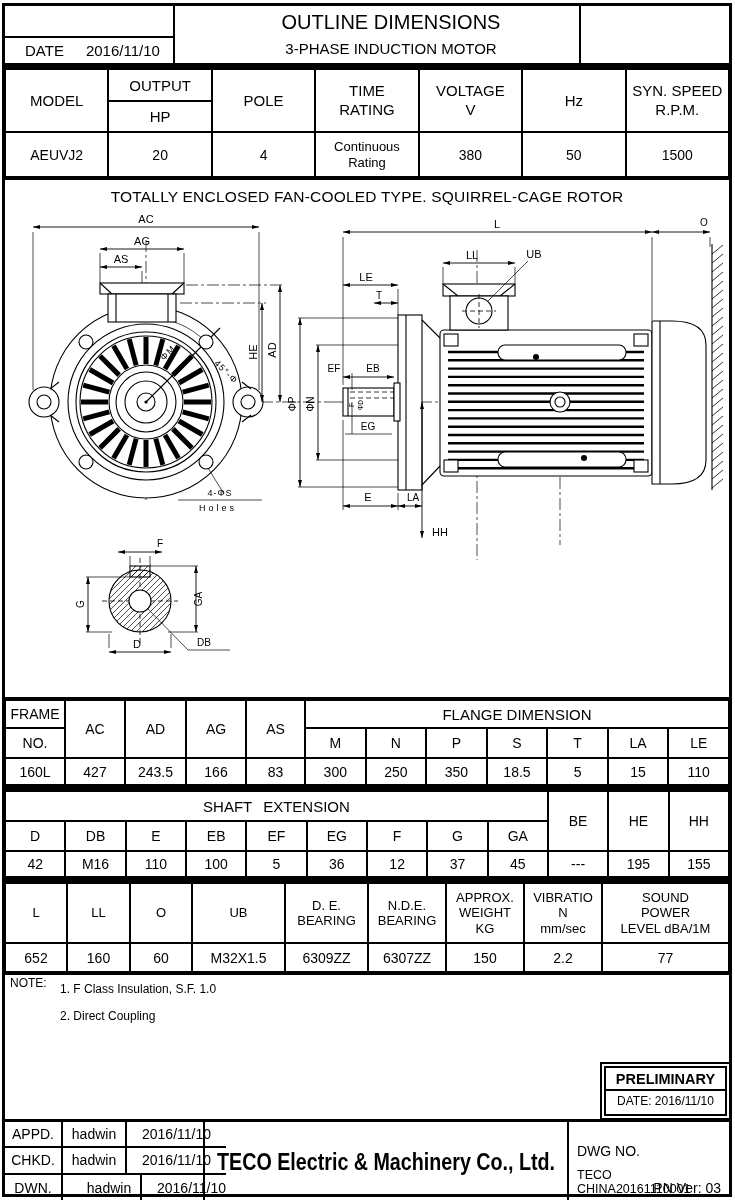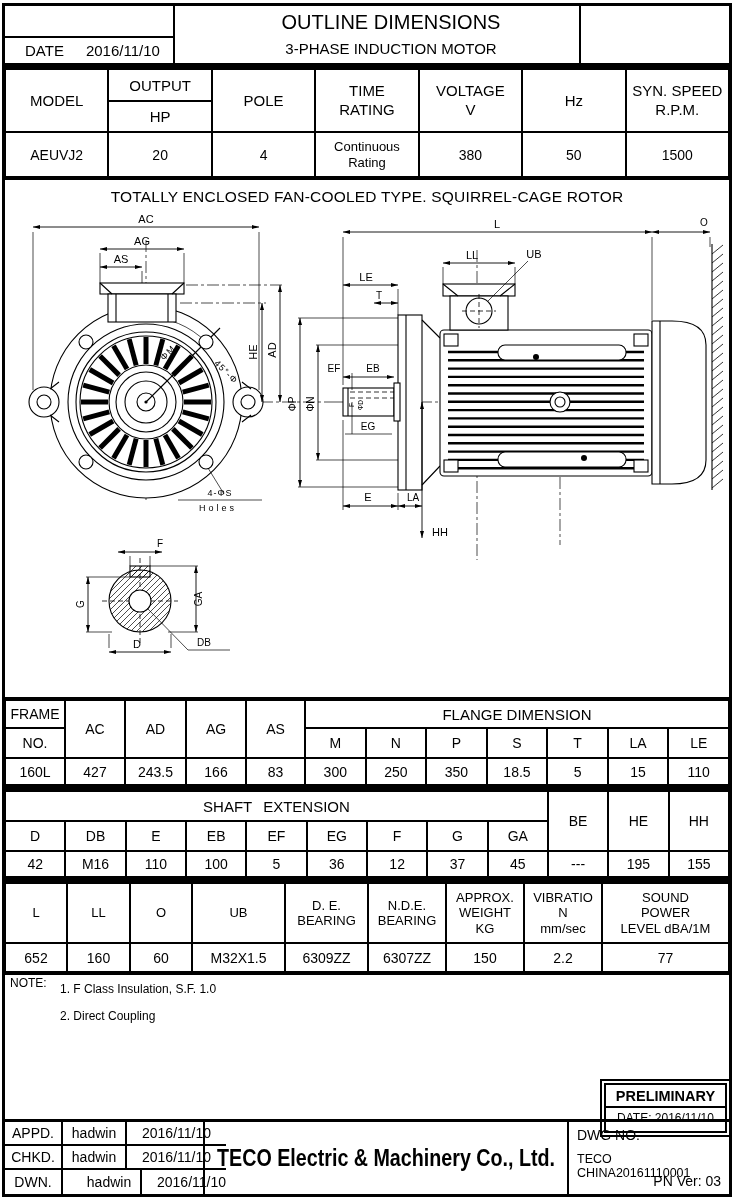--- a/index.html
+++ b/index.html
@@ -32,40 +32,40 @@
 
   .banner{left:2px;top:180px;width:730px;height:33px;display:flex;
           align-items:center;justify-content:center;font-size:15.5px;letter-spacing:.2px;}
 
   
   .note{left:2px;top:976px;width:620px;display:flex;font-size:12px;}
   .note .nl{width:50px;padding-left:8px;}
   .note .ln{line-height:27px;}
 
   
-  .prelim{left:600px;top:1062px;width:131px;height:58px;border:2px solid #000;padding:2px;margin-top:17px;}
+  .prelim{left:600px;top:1062px;width:131px;height:58px;border:2px solid #000;padding:2px;}
   .prelim .in{border:2px solid #000;height:100%;box-sizing:border-box;}
   .prelim .pt{font-weight:bold;font-size:14.5px;text-align:center;padding:3px 0 2px;
               border-bottom:2px solid #000;}
   .prelim .pd{font-size:12px;padding:3px 2px 0;text-align:center;}
 
   
   .foot{left:2px;top:1119px;width:730px;height:78px;border:3px solid #000;
         display:grid;grid-template-columns:200px 364px 1fr;}
   .sign{display:grid;grid-template-rows:1fr 1fr 1fr;border-right:2.5px solid #000;}
   .srow{display:grid;grid-template-columns:58px 64px 1fr;border-bottom:2px solid #000;}
   .srow:last-child{border-bottom:none;gap:15px;}
   .scell{border-right:2px solid #000;display:flex;align-items:center;justify-content:center;
          font-size:14px;}
   .scell:last-child{border-right:none;}
   .company{display:flex;align-items:center;justify-content:center;border-right:2.5px solid #000;}
   .company span{font-weight:bold;font-size:24px;white-space:nowrap;display:inline-block;
                 transform:scaleX(.82);}
   .dwg{position:relative;padding:5px 8px;}
-  .dwg .dl{font-size:14px;}
+  .dwg .dl{font-size:14px;margin-top:16px;}
   .dwg .dv{font-size:12.5px;margin-top:9px;}
   .dwg .pv{position:absolute;right:8px;bottom:5px;font-size:14px;}
 
   
   .s{stroke:#000;fill:none;stroke-width:1.1;}
   .sw{stroke:#000;fill:#fff;stroke-width:1.1;}
   .ext{stroke:#000;fill:none;stroke-width:.7;}
   .dim{stroke:#000;fill:none;stroke-width:.9;marker-start:url(#ar);marker-end:url(#ar);}
   .cl{stroke:#000;fill:none;stroke-width:.7;stroke-dasharray:12 3 3 3;}
   .dsh{stroke:#000;fill:none;stroke-width:.8;stroke-dasharray:5 3;}

